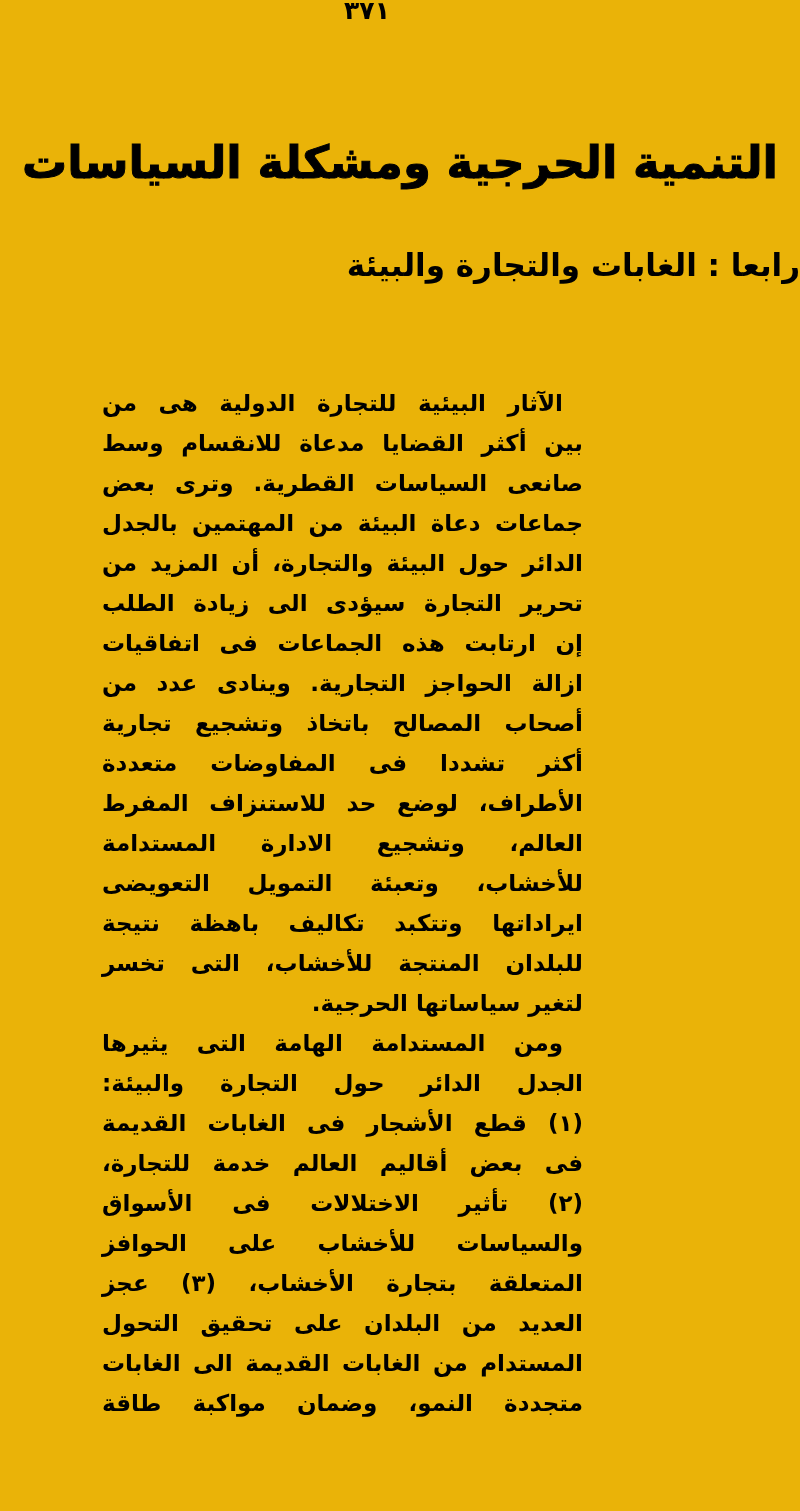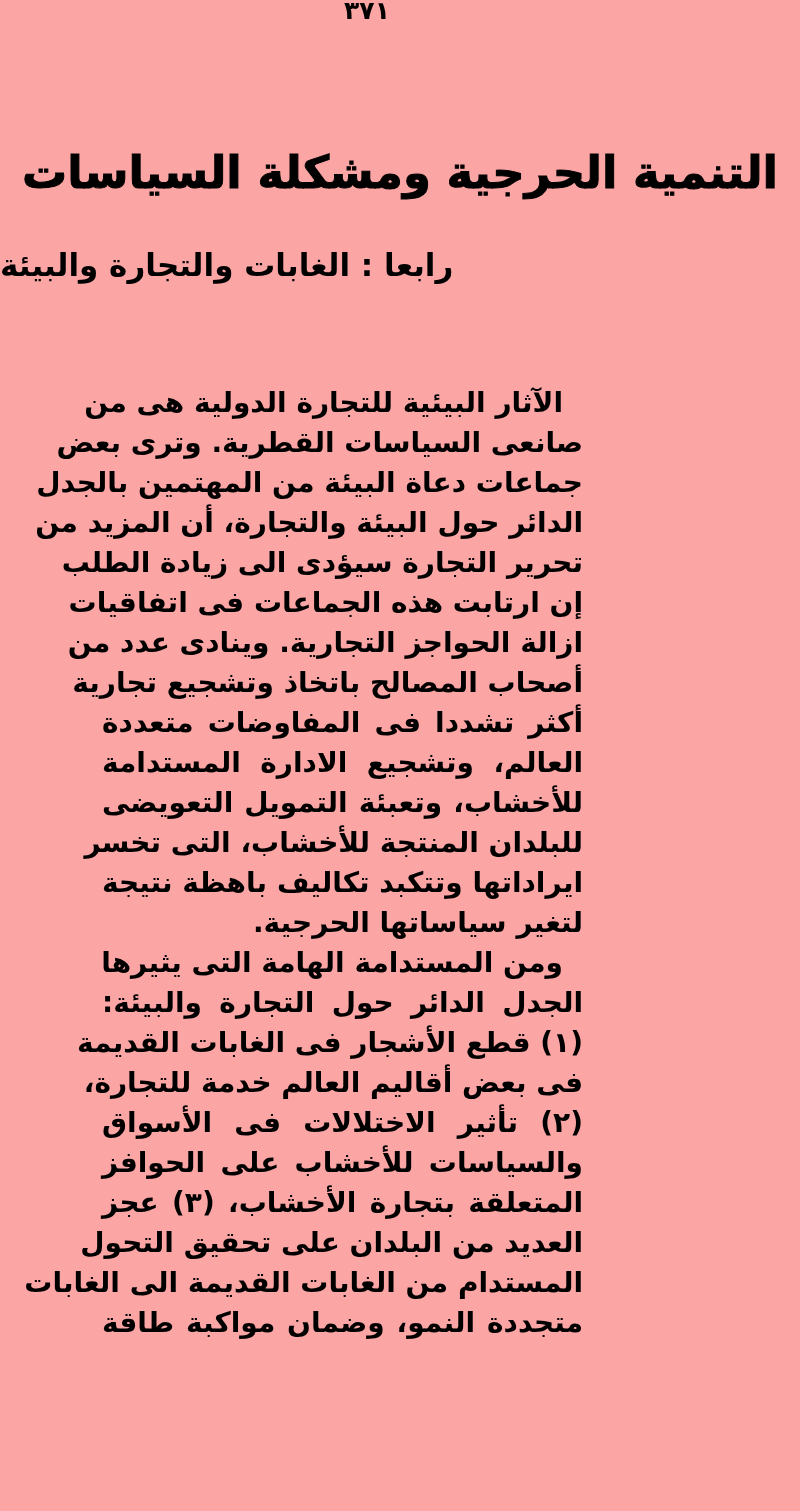--- a/index.html
+++ b/index.html
@@ -3,65 +3,65 @@
 <meta charset="utf-8">
 <style>
   html, body {
     margin: 0;
     padding: 0;
   }
   .page {
     position: relative;
     width: 800px;
     height: 1511px;
-    background: #fca5a5;
+    background: #eab308;
     color: #000000;
     font-family: "DejaVu Sans", sans-serif;
     overflow: hidden;
   }
   .page-number {
     position: absolute;
     top: -4px;
     left: 312px;
     width: 110px;
     text-align: center;
     font-size: 25px;
     font-weight: bold;
     direction: rtl;
   }
   .title {
     position: absolute;
-    top: 146px;
+    top: 136px;
     left: 0;
     width: 100%;
     margin: 0;
     text-align: center;
     direction: rtl;
     font-size: 45px;
     font-weight: bold;
     -webkit-text-stroke: 1px #000;
   }
   .subtitle {
     position: absolute;
     top: 247px;
     left: 0;
     width: 100%;
     margin: 0;
-    text-align: left;
+    text-align: right;
     direction: rtl;
     font-size: 31px;
     font-weight: bold;
   }
   .body-text {
     position: absolute;
     top: 383px;
     left: 102px;
     width: 481px;
     direction: rtl;
-    font-size: 28px;
+    font-size: 23px;
     font-weight: bold;
   }
   .text-line {
     height: 40px;
     line-height: 40px;
     text-align: justify;
     text-align-last: justify;
     white-space: nowrap;
     overflow: visible;
   }
@@ -77,32 +77,34 @@
 
 <div class="page">
   <div class="page-number">٣٧١</div>
 
   <h1 class="title">التنمية الحرجية ومشكلة السياسات</h1>
 
   <h2 class="subtitle">رابعا : الغابات والتجارة والبيئة</h2>
 
   <div class="body-text" id="body-text">
       <div class="text-line first">الآثار البيئية للتجارة الدولية هى من</div>
+      <div class="text-line full">بين أكثر القضايا مدعاة للانقسام وسط</div>
       <div class="text-line full">صانعى السياسات القطرية. وترى بعض</div>
       <div class="text-line full">جماعات دعاة البيئة من المهتمين بالجدل</div>
       <div class="text-line full">الدائر حول البيئة والتجارة، أن المزيد من</div>
       <div class="text-line full">تحرير التجارة سيؤدى الى زيادة الطلب</div>
       <div class="text-line full">إن ارتابت هذه الجماعات فى اتفاقيات</div>
       <div class="text-line full">ازالة الحواجز التجارية. وينادى عدد من</div>
       <div class="text-line full">أصحاب المصالح باتخاذ وتشجيع تجارية</div>
       <div class="text-line full">أكثر تشددا فى المفاوضات متعددة</div>
+      <div class="text-line full">الأطراف، لوضع حد للاستنزاف المفرط</div>
       <div class="text-line full">العالم، وتشجيع الادارة المستدامة</div>
       <div class="text-line full">للأخشاب، وتعبئة التمويل التعويضى</div>
+      <div class="text-line full">ايراداتها وتتكبد تكاليف باهظة نتيجة</div>
       <div class="text-line full">للبلدان المنتجة للأخشاب، التى تخسر</div>
-      <div class="text-line full">ايراداتها وتتكبد تكاليف باهظة نتيجة</div>
       <div class="text-line last">لتغير سياساتها الحرجية.</div>
       <div class="text-line first">ومن المستدامة الهامة التى يثيرها</div>
       <div class="text-line full">الجدل الدائر حول التجارة والبيئة:</div>
       <div class="text-line full">(١) قطع الأشجار فى الغابات القديمة</div>
       <div class="text-line full">فى بعض أقاليم العالم خدمة للتجارة،</div>
       <div class="text-line full">(٢) تأثير الاختلالات فى الأسواق</div>
       <div class="text-line full">والسياسات للأخشاب على الحوافز</div>
       <div class="text-line full">المتعلقة بتجارة الأخشاب، (٣) عجز</div>
       <div class="text-line full">العديد من البلدان على تحقيق التحول</div>
       <div class="text-line full">المستدام من الغابات القديمة الى الغابات</div>

